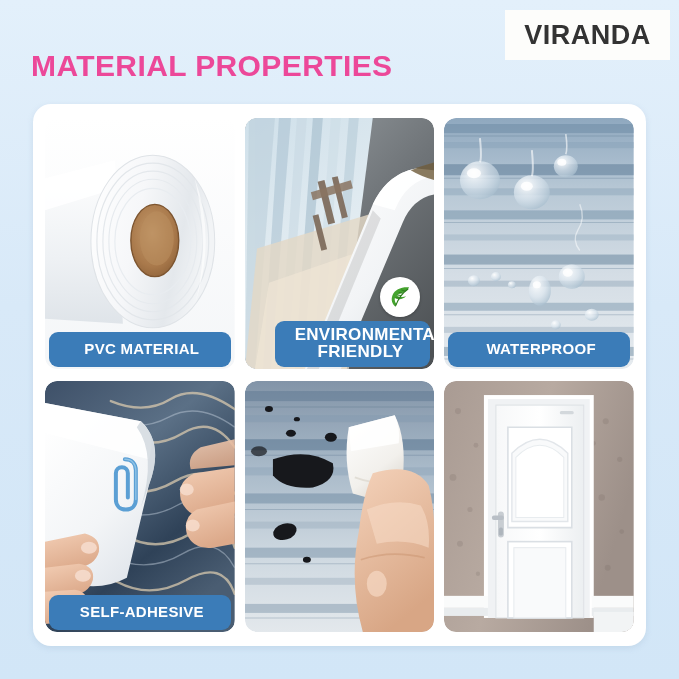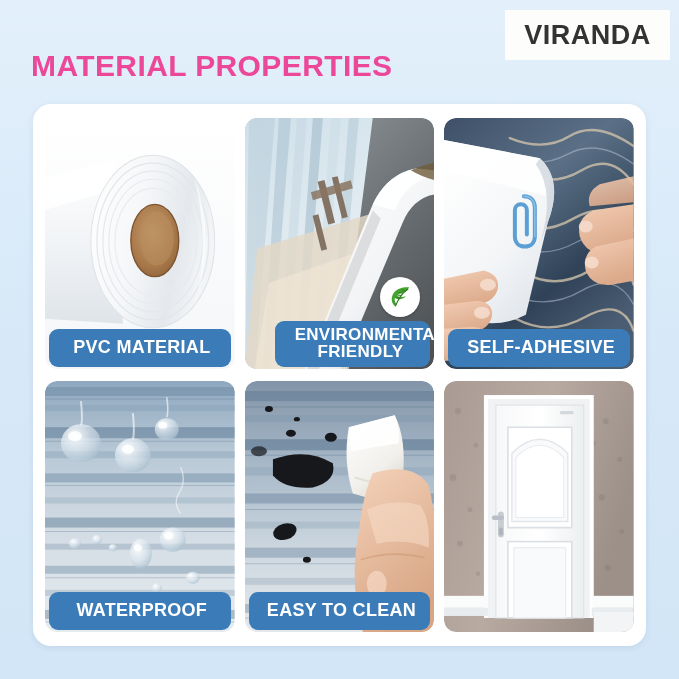--- a/index.html
+++ b/index.html
@@ -102,21 +102,21 @@
   
   .card-label {
     position: absolute;
     left: 4px;
     right: 4px;
     bottom: 2px;
     background: #3b7cb8;
     border-radius: 9px;
     color: #ffffff;
     font-weight: bold;
-    font-size: 18px;
+    font-size: 15px;
     letter-spacing: 0.3px;
     text-align: center;
     line-height: 1.04;
     padding: 9px 4px 10px 8px;
     box-sizing: border-box;
     text-transform: uppercase;
     white-space: pre-line;
   }
   .card-label.two-line {
     font-size: 17px;
@@ -247,89 +247,20 @@
             <g stroke="#2f7d20" stroke-width="0.9" stroke-linecap="round">
               <path d="M16.3 6.4L13.6 5.6"></path>
               <path d="M14.4 8.4L11.2 7.8"></path>
               <path d="M12.7 10.6L9.5 10.2"></path>
               <path d="M11.2 12.9L8.2 12.8"></path>
             </g>
           </svg>
         </div>
         <div class="card-label two-line">ENVIRONMENTALLY
 FRIENDLY</div>
-      </div>
-
-      <div class="card">
-        <div class="card-media">
-          <svg viewBox="0 0 190 250" preserveAspectRatio="none">
-            <defs>
-              <linearGradient id="marble" x1="0" y1="0" x2="0.6" y2="1">
-                <stop offset="0" stop-color="#3e5068"></stop>
-                <stop offset="0.4" stop-color="#5b7086"></stop>
-                <stop offset="0.75" stop-color="#2f4258"></stop>
-                <stop offset="1" stop-color="#4a5d72"></stop>
-              </linearGradient>
-              <linearGradient id="peelw" x1="0.2" y1="0" x2="0.8" y2="1">
-                <stop offset="0" stop-color="#ffffff"></stop>
-                <stop offset="0.6" stop-color="#f3f5f7"></stop>
-                <stop offset="1" stop-color="#dfe4ea"></stop>
-              </linearGradient>
-              <linearGradient id="skin" x1="0" y1="0" x2="0.4" y2="1">
-                <stop offset="0" stop-color="#f2cdb4"></stop>
-                <stop offset="1" stop-color="#dca98a"></stop>
-              </linearGradient>
-            </defs>
-
-            <rect x="0" y="0" width="190" height="250" fill="url(#marble)"></rect>
-            <g opacity="0.75" fill="none" stroke="#d8c9ae" stroke-width="2.4" stroke-linecap="round">
-              <path d="M66 20 Q100 34 126 18 T190 28"></path>
-              <path d="M74 54 Q108 70 138 52 T190 66"></path>
-              <path d="M60 102 Q96 120 130 100 T190 112"></path>
-              <path d="M80 154 Q112 172 146 152 T190 166"></path>
-              <path d="M72 200 Q106 218 142 198 T190 212"></path>
-            </g>
-            <g opacity="0.5" fill="none" stroke="#b9c6d4" stroke-width="1.4">
-              <path d="M58 38 Q94 52 124 36 T190 46"></path>
-              <path d="M62 126 Q100 142 132 124 T190 136"></path>
-              <path d="M66 176 Q104 192 138 172 T190 186"></path>
-            </g>
-
-            <path d="M0 22 L96 40 Q120 62 104 104 L82 196 Q52 212 16 198 L0 192 Z" fill="url(#peelw)"></path>
-            <path d="M0 22 L96 40 Q112 54 104 78 L0 52 Z" fill="#ffffff" opacity="0.8"></path>
-            <path d="M96 40 Q120 62 104 104 L96 126 Q112 74 92 46 Z" fill="#c9d1d9" opacity="0.7"></path>
-
-            <g transform="translate(66,78)">
-              <path d="M14 0 C21 0 25 4.5 25 11 L25 40 C25 46 21 50 15 50 C9 50 5 46 5 40 L5 14 C5 10 7.5 8 11 8 C14.5 8 17 10 17 14 L17 38" fill="none" stroke="#5b9fd4" stroke-width="4" stroke-linecap="round" stroke-linejoin="round"></path>
-              <path d="M14 0 C21 0 25 4.5 25 11 L25 40" fill="none" stroke="#8fc3e6" stroke-width="1.4" stroke-linecap="round"></path>
-            </g>
-
-            <g>
-              <path d="M0 160 L40 152 Q56 156 54 170 Q50 184 32 186 L0 190 Z" fill="url(#skin)"></path>
-              <path d="M0 186 L34 182 Q50 184 48 198 Q44 212 26 214 L0 216 Z" fill="url(#skin)"></path>
-              <path d="M0 210 L30 208 Q44 210 42 224 Q38 238 22 240 L0 242 Z" fill="url(#skin)"></path>
-              <g fill="#f7ded0" opacity="0.85">
-                <ellipse cx="44" cy="166" rx="8" ry="6"></ellipse>
-                <ellipse cx="38" cy="194" rx="8" ry="6"></ellipse>
-                <ellipse cx="33" cy="221" rx="7" ry="6"></ellipse>
-              </g>
-            </g>
-
-            <g>
-              <path d="M190 86 L150 92 Q132 100 136 118 Q142 136 164 136 L190 132 Z" fill="url(#skin)"></path>
-              <path d="M190 120 L152 128 Q138 136 142 152 Q148 168 168 166 L190 162 Z" fill="url(#skin)"></path>
-              <path d="M190 58 L156 66 Q142 74 146 88 L190 84 Z" fill="url(#skin)" opacity="0.9"></path>
-              <g fill="#f7ded0" opacity="0.8">
-                <ellipse cx="142" cy="108" rx="7" ry="6"></ellipse>
-                <ellipse cx="148" cy="144" rx="7" ry="6"></ellipse>
-              </g>
-            </g>
-          </svg>
-        </div>
-        <div class="card-label">SELF-ADHESIVE</div>
       </div>
 
       <div class="card">
         <div class="card-media">
           <svg viewBox="0 0 190 250" preserveAspectRatio="none">
             <defs>
               <linearGradient id="plankbg" x1="0" y1="0" x2="0" y2="1">
                 <stop offset="0" stop-color="#8fa8bf"></stop>
                 <stop offset="0.3" stop-color="#b9c9d6"></stop>
                 <stop offset="0.62" stop-color="#d4dde5"></stop>
@@ -393,20 +324,89 @@
             </g>
           </svg>
         </div>
         <div class="card-label">WATERPROOF</div>
       </div>
 
       <div class="card">
         <div class="card-media">
           <svg viewBox="0 0 190 250" preserveAspectRatio="none">
             <defs>
+              <linearGradient id="marble" x1="0" y1="0" x2="0.6" y2="1">
+                <stop offset="0" stop-color="#3e5068"></stop>
+                <stop offset="0.4" stop-color="#5b7086"></stop>
+                <stop offset="0.75" stop-color="#2f4258"></stop>
+                <stop offset="1" stop-color="#4a5d72"></stop>
+              </linearGradient>
+              <linearGradient id="peelw" x1="0.2" y1="0" x2="0.8" y2="1">
+                <stop offset="0" stop-color="#ffffff"></stop>
+                <stop offset="0.6" stop-color="#f3f5f7"></stop>
+                <stop offset="1" stop-color="#dfe4ea"></stop>
+              </linearGradient>
+              <linearGradient id="skin" x1="0" y1="0" x2="0.4" y2="1">
+                <stop offset="0" stop-color="#f2cdb4"></stop>
+                <stop offset="1" stop-color="#dca98a"></stop>
+              </linearGradient>
+            </defs>
+
+            <rect x="0" y="0" width="190" height="250" fill="url(#marble)"></rect>
+            <g opacity="0.75" fill="none" stroke="#d8c9ae" stroke-width="2.4" stroke-linecap="round">
+              <path d="M66 20 Q100 34 126 18 T190 28"></path>
+              <path d="M74 54 Q108 70 138 52 T190 66"></path>
+              <path d="M60 102 Q96 120 130 100 T190 112"></path>
+              <path d="M80 154 Q112 172 146 152 T190 166"></path>
+              <path d="M72 200 Q106 218 142 198 T190 212"></path>
+            </g>
+            <g opacity="0.5" fill="none" stroke="#b9c6d4" stroke-width="1.4">
+              <path d="M58 38 Q94 52 124 36 T190 46"></path>
+              <path d="M62 126 Q100 142 132 124 T190 136"></path>
+              <path d="M66 176 Q104 192 138 172 T190 186"></path>
+            </g>
+
+            <path d="M0 22 L96 40 Q120 62 104 104 L82 196 Q52 212 16 198 L0 192 Z" fill="url(#peelw)"></path>
+            <path d="M0 22 L96 40 Q112 54 104 78 L0 52 Z" fill="#ffffff" opacity="0.8"></path>
+            <path d="M96 40 Q120 62 104 104 L96 126 Q112 74 92 46 Z" fill="#c9d1d9" opacity="0.7"></path>
+
+            <g transform="translate(66,78)">
+              <path d="M14 0 C21 0 25 4.5 25 11 L25 40 C25 46 21 50 15 50 C9 50 5 46 5 40 L5 14 C5 10 7.5 8 11 8 C14.5 8 17 10 17 14 L17 38" fill="none" stroke="#5b9fd4" stroke-width="4" stroke-linecap="round" stroke-linejoin="round"></path>
+              <path d="M14 0 C21 0 25 4.5 25 11 L25 40" fill="none" stroke="#8fc3e6" stroke-width="1.4" stroke-linecap="round"></path>
+            </g>
+
+            <g>
+              <path d="M0 160 L40 152 Q56 156 54 170 Q50 184 32 186 L0 190 Z" fill="url(#skin)"></path>
+              <path d="M0 186 L34 182 Q50 184 48 198 Q44 212 26 214 L0 216 Z" fill="url(#skin)"></path>
+              <path d="M0 210 L30 208 Q44 210 42 224 Q38 238 22 240 L0 242 Z" fill="url(#skin)"></path>
+              <g fill="#f7ded0" opacity="0.85">
+                <ellipse cx="44" cy="166" rx="8" ry="6"></ellipse>
+                <ellipse cx="38" cy="194" rx="8" ry="6"></ellipse>
+                <ellipse cx="33" cy="221" rx="7" ry="6"></ellipse>
+              </g>
+            </g>
+
+            <g>
+              <path d="M190 86 L150 92 Q132 100 136 118 Q142 136 164 136 L190 132 Z" fill="url(#skin)"></path>
+              <path d="M190 120 L152 128 Q138 136 142 152 Q148 168 168 166 L190 162 Z" fill="url(#skin)"></path>
+              <path d="M190 58 L156 66 Q142 74 146 88 L190 84 Z" fill="url(#skin)" opacity="0.9"></path>
+              <g fill="#f7ded0" opacity="0.8">
+                <ellipse cx="142" cy="108" rx="7" ry="6"></ellipse>
+                <ellipse cx="148" cy="144" rx="7" ry="6"></ellipse>
+              </g>
+            </g>
+          </svg>
+        </div>
+        <div class="card-label">SELF-ADHESIVE</div>
+      </div>
+
+      <div class="card">
+        <div class="card-media">
+          <svg viewBox="0 0 190 250" preserveAspectRatio="none">
+            <defs>
               <linearGradient id="plankbg2" x1="0" y1="0" x2="0" y2="1">
                 <stop offset="0" stop-color="#8294a8"></stop>
                 <stop offset="0.35" stop-color="#a9bac9"></stop>
                 <stop offset="0.7" stop-color="#cfd9e1"></stop>
                 <stop offset="1" stop-color="#e3e8ec"></stop>
               </linearGradient>
               <linearGradient id="cloth" x1="0" y1="0" x2="0.5" y2="1">
                 <stop offset="0" stop-color="#ffffff"></stop>
                 <stop offset="0.7" stop-color="#f2f0ec"></stop>
                 <stop offset="1" stop-color="#ddd9d2"></stop>
@@ -453,21 +453,20 @@
             <path d="M110 96 Q132 104 152 100" stroke="#e2ded6" stroke-width="2" fill="none"></path>
 
             <g>
               <path d="M128 92 Q168 80 184 104 Q190 126 190 160 L190 250 L118 250 Q104 200 114 150 Q118 114 128 92 Z" fill="url(#skin2)"></path>
               <path d="M122 128 Q150 116 176 124 Q186 140 184 166 Q160 156 132 162 Z" fill="#f7dcc8" opacity="0.55"></path>
               <path d="M116 178 Q146 168 180 176" stroke="#c9936f" stroke-width="1.6" fill="none" opacity="0.5"></path>
               <ellipse cx="132" cy="202" rx="10" ry="13" fill="#f7dcc8" opacity="0.65"></ellipse>
             </g>
           </svg>
         </div>
-        <div class="card-label">EASY TO CLEAN</div>
       </div>
 
       <div class="card">
         <div class="card-media">
           <svg viewBox="0 0 190 250" preserveAspectRatio="none">
             <defs>
               <linearGradient id="wallg" x1="0" y1="0" x2="1" y2="0.4">
                 <stop offset="0" stop-color="#a99b93"></stop>
                 <stop offset="0.5" stop-color="#b8aaa1"></stop>
                 <stop offset="1" stop-color="#9d9089"></stop>

